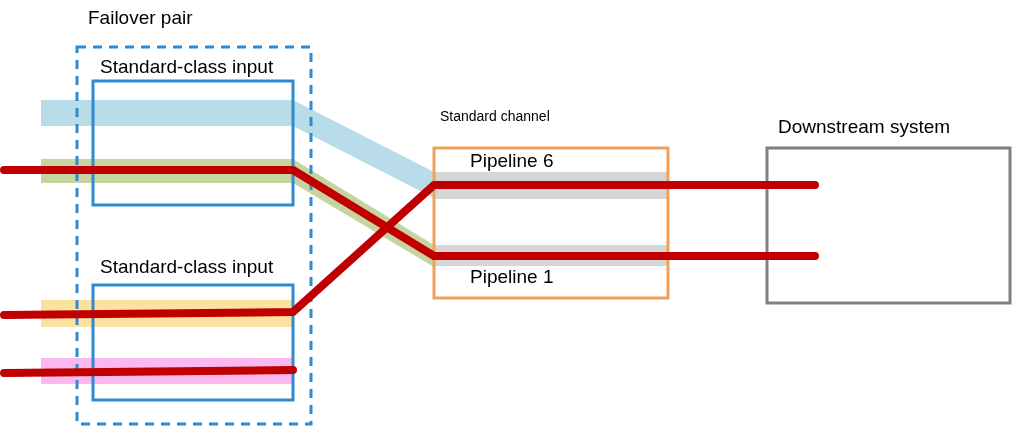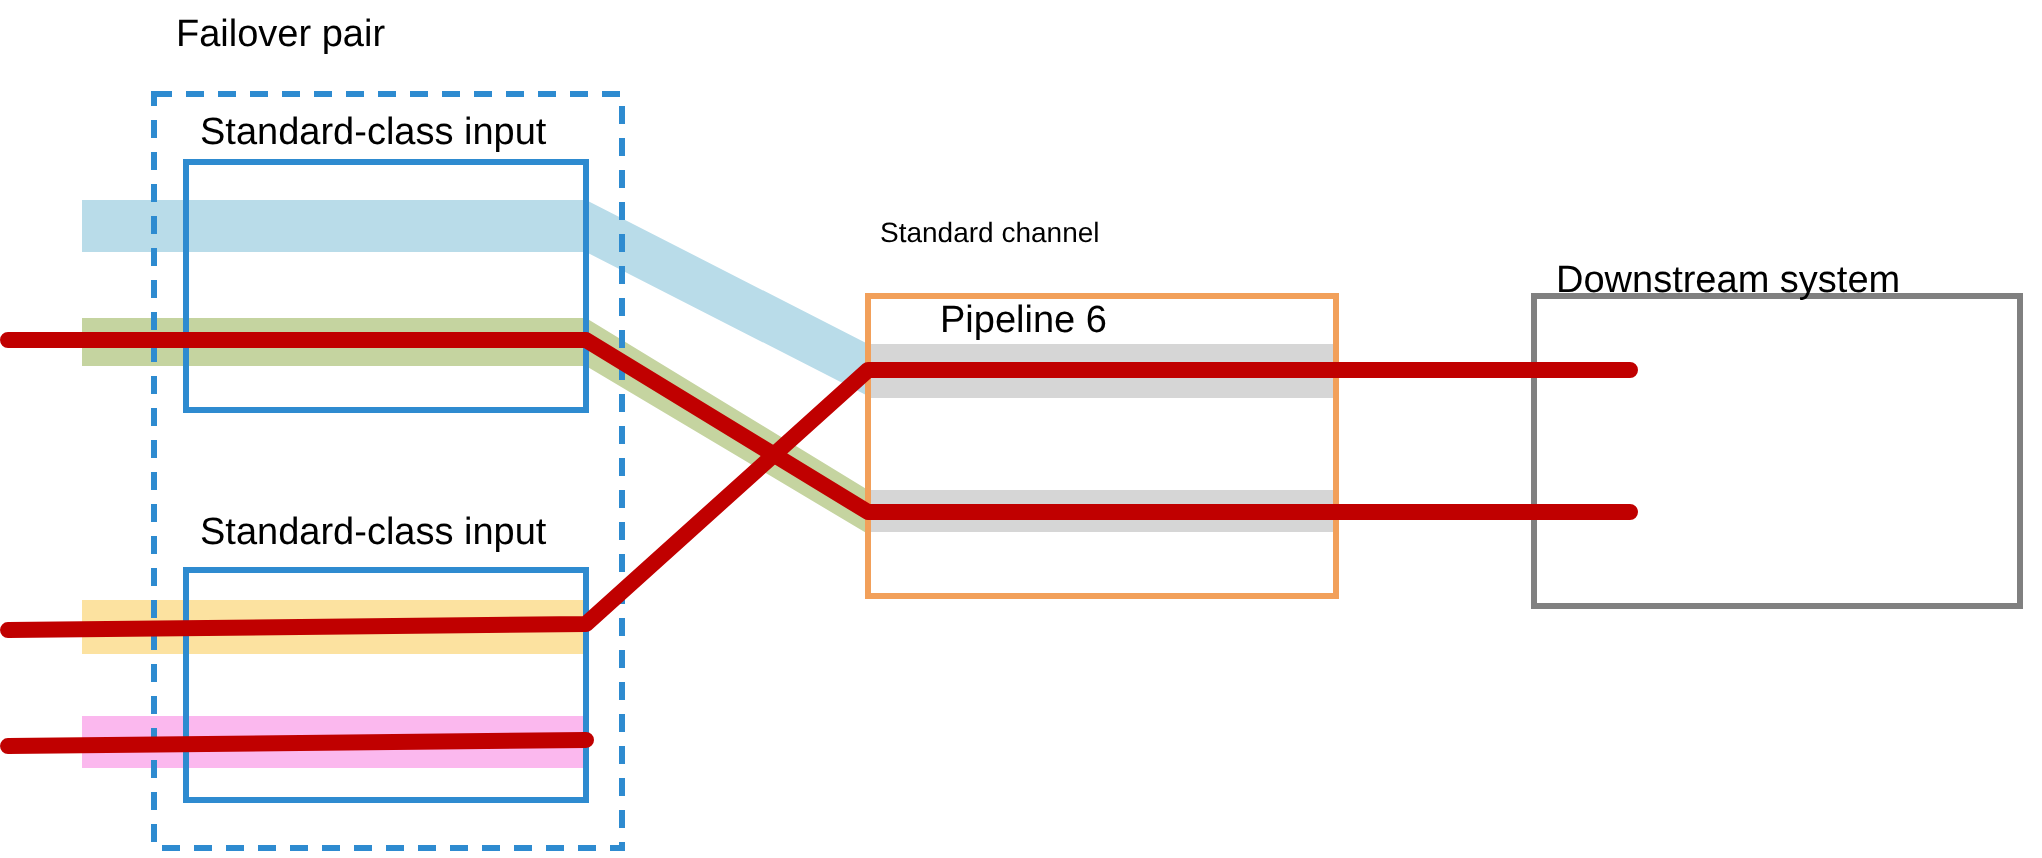--- a/index.html
+++ b/index.html
@@ -30,21 +30,21 @@
     color: #000000;
     font-family: "Liberation Sans", sans-serif;
     font-size: 19px;
     line-height: 22px;
     white-space: nowrap;
   }
   #label-failover-pair { left: 88px;  top: 7px;   font-size: 19px; }
   #label-std-input-top { left: 100px; top: 56px;  font-size: 19px; }
   #label-std-input-bot { left: 100px; top: 256px; font-size: 19px; }
   #label-standard-channel { left: 440px; top: 105px; font-size: 14px; }
-  #label-downstream { left: 778px; top: 130px; font-size: 19px; }
+  #label-downstream { left: 778px; top: 116px; font-size: 19px; }
   #label-pipeline-0 { left: 470px; top: 150px; font-size: 19px; }
   #label-pipeline-1 { left: 470px; top: 266px; font-size: 19px; }
 </style>
 </head>
 <body>
 
 <div id="diagram-root">
 
   <svg id="diagram-svg" viewBox="0 0 1021 429">
 
@@ -87,14 +87,15 @@
   <div class="lbl" id="label-std-input-top">Standard-class input</div>
 
   <div class="lbl" id="label-std-input-bot">Standard-class input</div>
 
   <div class="lbl" id="label-standard-channel">Standard channel</div>
 
   <div class="lbl" id="label-downstream">Downstream system</div>
 
   <div class="lbl" id="label-pipeline-0">Pipeline 6</div>
 
+  <div class="lbl" id="label-pipeline-1">Pipeline 1</div>
 
 </div>
 
 </body></html>

